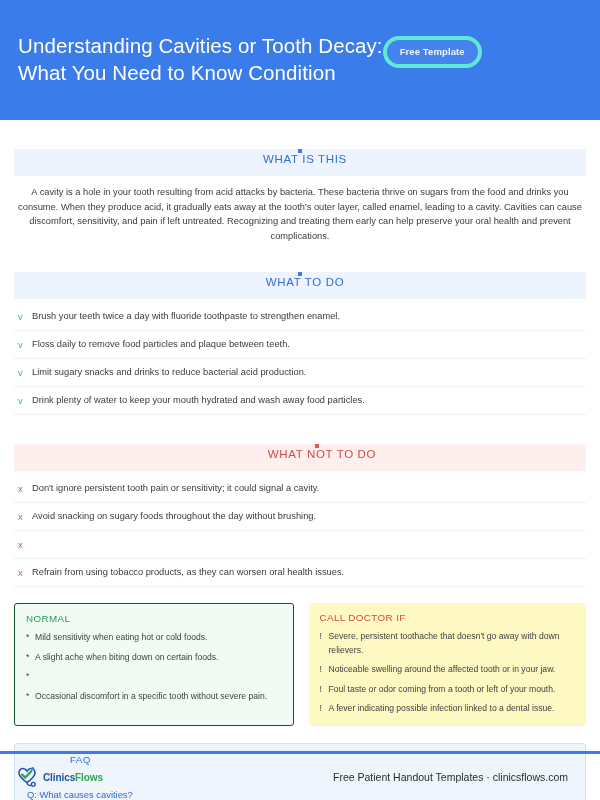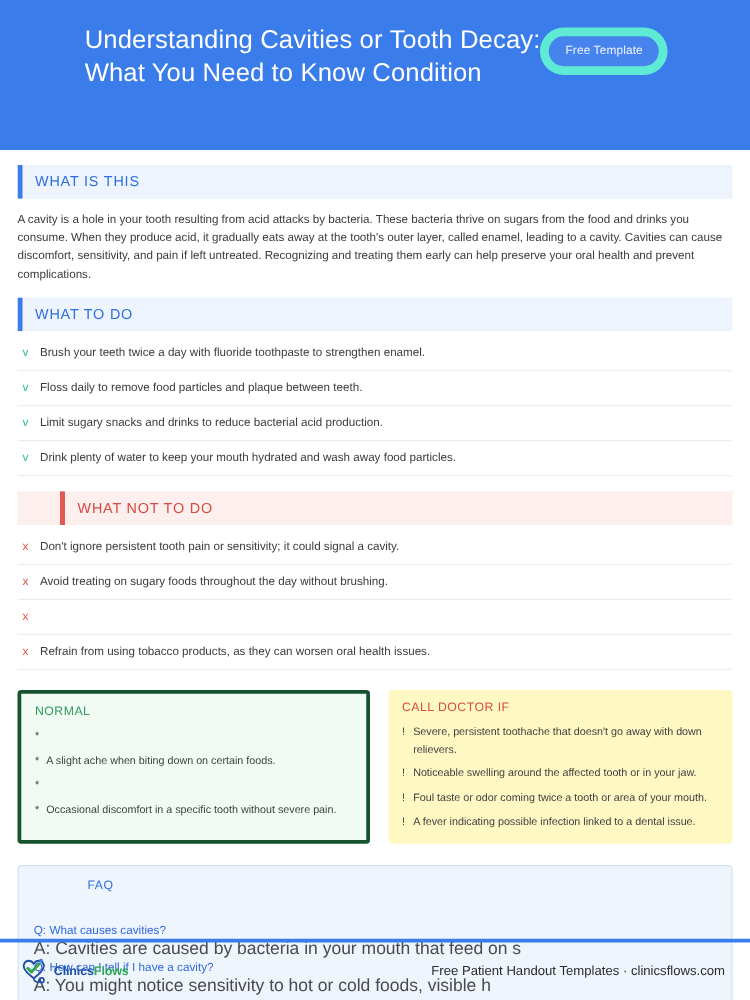--- a/index.html
+++ b/index.html
@@ -19,58 +19,60 @@
     width: 600px;
     height: 800px;
     box-sizing: border-box;
   }
 
   
   .header {
     background: #3b7ceb;
     height: 120px;
     box-sizing: border-box;
-    padding: 18px 16px 0 18px;
+    padding: 32px 16px 0 18px;
     display: flex;
     align-items: flex-start;
-    justify-content: center;
+    justify-content: flex-start;
   }
   .header-title {
     color: #ffffff;
     font-size: 20.5px;
     line-height: 27px;
     font-weight: 400;
     letter-spacing: 0.1px;
     max-width: 455px;
     white-space: pre-line;
   }
   .badge {
     margin-top: 4px;
-    border: 7px solid #5eead4;
+    border: 4px solid #5eead4;
     border-radius: 20px;
     color: #eef4ff;
     font-size: 9.5px;
     padding: 6px 13px 7px 13px;
     white-space: nowrap;
     background: rgba(255,255,255,0.06);
     letter-spacing: 0.1px;
+    font-weight: bold;
   }
 
   
   .content {
     padding: 0 14px;
     box-sizing: border-box;
   }
 
   .section-head {
     display: flex;
     align-items: center;
     height: 27px;
-    margin-top: 12px;
+    margin-top: 29px;
     overflow: hidden;
+    flex-direction: column;
   }
   .section-head.blue { background: #eef4fe; }
   .section-head.red  { background: #fcefee; padding-left: 34px; }
   .accent {
     width: 4px;
     height: 27px;
     flex: 0 0 4px;
   }
   .accent.blue { background: #3b7ceb; }
   .accent.red  { background: #e05a52; }
@@ -80,21 +82,21 @@
     padding-left: 10px;
   }
   .section-title.blue { color: #2f6ede; }
   .section-title.red  { color: #d44b41; }
 
   .body-text {
     font-size: 9.3px;
     line-height: 14.6px;
     color: #3b3b3b;
     margin: 9px 0 0 0;
-    text-align: left;
+    text-align: center;
   }
 
   
   .list { margin-top: 4px; }
   .list-item {
     display: flex;
     align-items: flex-start;
     border-bottom: 1px solid #eeeeee;
     padding: 7px 0 7px 4px;
     font-size: 9.3px;
@@ -117,21 +119,21 @@
     margin-top: 16px;
   }
   .box {
     flex: 1 1 0;
     border-radius: 3px;
     box-sizing: border-box;
     padding: 9px 11px 10px 11px;
   }
   .box.green {
     background: #f1fbf4;
-    border: 3px solid #14532d;
+    border: 1px solid #14532d;
   }
   .box.red {
     background: #fef9c3;
     border: 1px solid #eeacа7;
     border-color: #eeaca7;
   }
   .box-title {
     font-size: 9.8px;
     letter-spacing: 0.4px;
     margin-bottom: 7px;
@@ -186,21 +188,21 @@
     position: absolute;
     left: 0;
     right: 0;
     bottom: 46px;
     height: 3px;
     background: #3b7ceb;
   }
   .footer {
     position: absolute;
     left: 0;
-    right: 4px;
+    right: 16px;
     bottom: 0;
     height: 46px;
     display: flex;
     align-items: center;
     justify-content: space-between;
     padding: 0 16px 0 16px;
     box-sizing: border-box;
   }
   .brand {
     display: flex;
@@ -266,37 +268,38 @@
       <div class="accent red"></div>
       <div class="section-title red">WHAT NOT TO DO</div>
     </div>
     <div class="list">
       <div class="list-item">
         <span class="marker bad">x</span>
         <span class="item-text">Don't ignore persistent tooth pain or sensitivity; it could signal a cavity.</span>
       </div>
       <div class="list-item">
         <span class="marker bad">x</span>
-        <span class="item-text">Avoid treating on sugary foods throughout the day without brushing.</span>
+        <span class="item-text">Avoid snacking on sugary foods throughout the day without brushing.</span>
       </div>
       <div class="list-item">
         <span class="marker bad">x</span>
       </div>
       <div class="list-item">
         <span class="marker bad">x</span>
         <span class="item-text">Refrain from using tobacco products, as they can worsen oral health issues.</span>
       </div>
     </div>
 
     <div class="two-col">
 
       <div class="box green">
         <div class="box-title">NORMAL</div>
         <div class="box-item">
           <span class="box-marker">*</span>
+          <span>Mild sensitivity when eating hot or cold foods.</span>
         </div>
         <div class="box-item">
           <span class="box-marker">*</span>
           <span>A slight ache when biting down on certain foods.</span>
         </div>
         <div class="box-item">
           <span class="box-marker">*</span>
         </div>
         <div class="box-item">
           <span class="box-marker">*</span>
@@ -309,21 +312,21 @@
         <div class="box-item">
           <span class="box-marker">!</span>
           <span>Severe, persistent toothache that doesn't go away with down relievers.</span>
         </div>
         <div class="box-item">
           <span class="box-marker">!</span>
           <span>Noticeable swelling around the affected tooth or in your jaw.</span>
         </div>
         <div class="box-item">
           <span class="box-marker">!</span>
-          <span>Foul taste or odor coming twice a tooth or area of your mouth.</span>
+          <span>Foul taste or odor coming from a tooth or left of your mouth.</span>
         </div>
         <div class="box-item">
           <span class="box-marker">!</span>
           <span>A fever indicating possible infection linked to a dental issue.</span>
         </div>
       </div>
     </div>
 
     <div class="faq">
       <div class="faq-title">FAQ</div>

